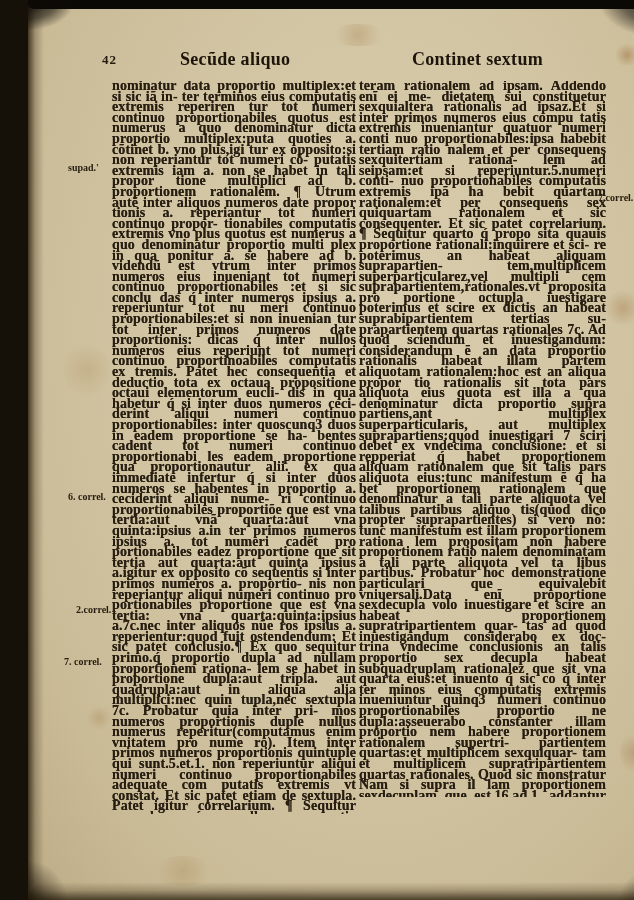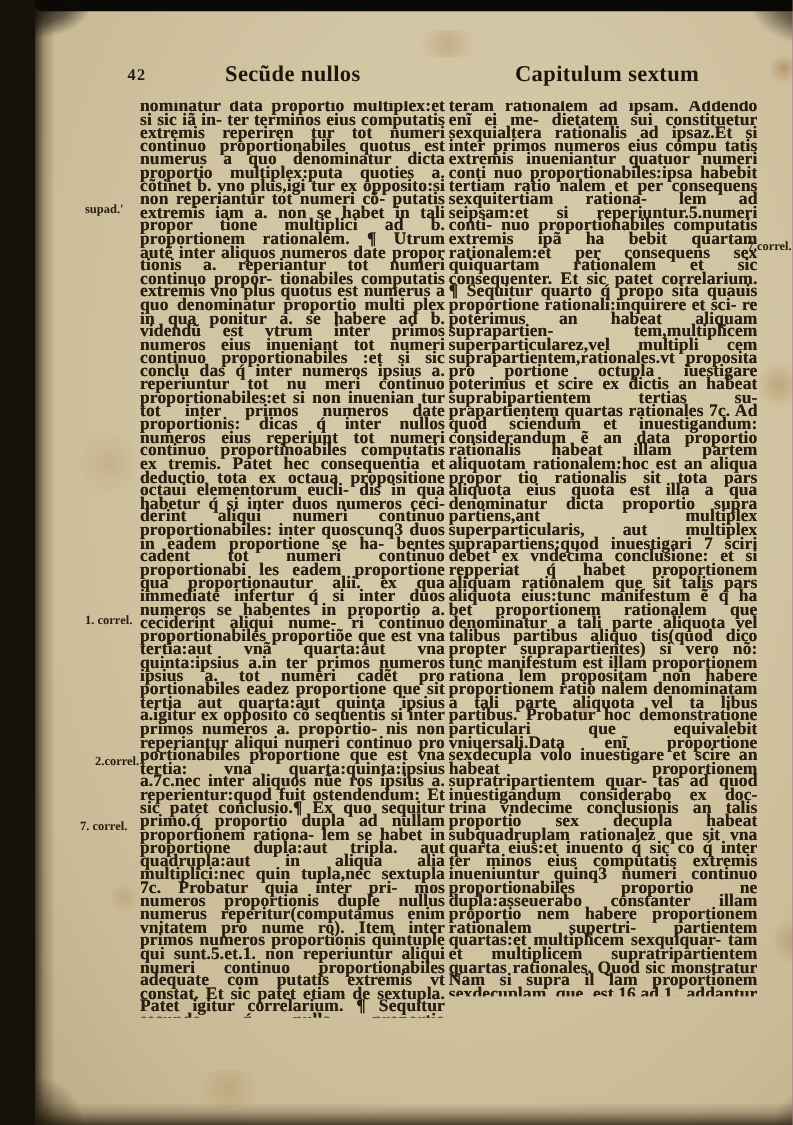--- a/index.html
+++ b/index.html
@@ -64,28 +64,28 @@
   .mn-c3{left:36px;top:656px;}
   .mn-c4{left:570px;top:192px;}
 </style>
 </head>
 <body>
 
 <div class="stage">
   <div class="scan">
 
     <div class="page-number ink">42</div>
-    <div class="running-title rt-left">Secũde nullos</div>
-    <div class="running-title rt-right">Capitulum sextum</div>
+    <div class="running-title rt-left">Secũde aliquo</div>
+    <div class="running-title rt-right">Continet sextum</div>
 
     <div class="col col-left">nominatur data proportio multiplex:et si sic iã in- ter terminos eius computatis extremis reperiren tur tot numeri continuo proportionabiles quotus est numerus a quo denominatur dicta proportio multiplex:puta quoties a. cõtinet b. vno plus,igi tur ex opposito:si non reperiantur tot numeri cõ- putatis extremis iam a. non se habet in tali propor tione multiplici ad b. proportionem rationalem. ¶ Utrum autẽ inter aliquos numeros date propor tionis a. reperiantur tot numeri continuo propor- tionabiles computatis extremis vno plus quotus est numerus a quo denominatur proportio multi plex in qua ponitur a. se habere ad b. videndũ est vtrum inter primos numeros eius inueniant tot numeri continuo proportionabiles :et si sic conclu das q́ inter numeros ipsius a. reperiuntur tot nu meri continuo proportionabiles:et si non inuenian tur tot inter primos numeros date proportionis: dicas q́ inter nullos numeros eius reperiunt tot numeri continuo proportinoabiles computatis ex tremis. Patet hec consequentia et deductio tota ex octaua propositione octaui elementorum eucli- dis in qua habetur q́ si inter duos numeros ceci- derint aliqui numeri continuo proportionabiles: inter quoscunq3 duos in eadem proportione se ha- bentes cadent tot numeri continuo proportionabi les eadem proportione qua proportionautur alii. ex qua immediate infertur q́ si inter duos numeros se habentes in proportio a. ceciderint aliqui nume- ri continuo proportionabiles proportiõe que est vna tertia:aut vnã quarta:aut vna quinta:ipsius a.in ter primos numeros ipsius a. tot numeri cadẽt pro portionabiles eadez proportione que sit tertia aut quarta:aut quinta ipsius a.igitur ex opposito cõ sequentis si inter primos numeros a. proportio- nis non reperiantur aliqui numeri continuo pro portionabiles proportione que est vna tertia: vna quarta:quinta:ipsius a.7c.nec inter aliquos nũe ros ipsius a. reperientur:quod fuit ostendendum: Et sic patet conclusio.¶ Ex quo sequitur primo.q́ proportio dupla ad nullam proportionem rationa- lem se habet in proportione dupla:aut tripla. aut quadrupla:aut in aliqua alia multiplici:nec quin tupla,nec sextupla 7c. Probatur quia inter pri- mos numeros proportionis duple nullus numerus reperitur(computamus enim vnitatem pro nume ro). Item inter primos numeros proportionis quintuple qui sunt.5.et.1. non reperiuntur aliqui numeri continuo proportionabiles adequate com putatis extremis vt constat. Et sic patet etiam de sextupla. Patet igitur correlarium. ¶ Sequitur secundo q́ nulla proportio superparticularis se ha bet in aliqua proportione multiplici ad aliquam p portionem rationalem. Patet quia inter cuiusli bet superparticularis primos terminos null9 re- peritur numerus:igitur.¶ Sequitur tertio q́ pro posita quauis proportione rationali inuestigare possumus an habeat aliquam proportionem ratio nalem que se habeat ad ipsam in proportione sexq- altera:sexquitertia: sexquiquarta 7c. vt proposita proportione dupla:videre an sit aliqua proportio ra tionalis que se habeat ad ipsam duplam in pro- portione sexquialtera,sexquitertia,aut in aliqua alia superparticulari. Ad quod inuestigandum et sciendum videndum est an inter primos numeros proportionis duple aut cuiusuis alterius rationa- lis sint tres numeri continuo proportionabiles cõ- putatis extremis:et si sic:talis proportio habet me dietatem rationalem:et per consequens sexquial</div>
     <div class="col col-right">teram rationalem ad ipsam. Addendo enĩ ei me- dietatem sui constituetur sexquialtera rationalis ad ipsaz.Et si inter primos numeros eius compu tatis extremis inueniantur quatuor numeri conti nuo proportionabiles:ipsa habebit tertiam ratio nalem et per consequens sexquitertiam rationa- lem ad seipsam:et si reperiuntur.5.numeri conti- nuo proportionabiles computatis extremis ipã ha bebit quartam rationalem:et per consequens sex quiquartam rationalem et sic consequenter. Et sic patet correlarium. ¶ Sequitur quarto q́ propo sita quauis proportione rationali:inquirere et sci- re poterimus an habeat aliquam suprapartien- tem,multiplicem superparticularez,vel multipli cem suprapartientem,rationales.vt proposita pro portione octupla iuestigare poterimus et scire ex dictis an habeat suprabipartientem tertias su- prapartientem quartas rationales 7c. Ad quod sciendum et inuestigandum: considerandum ẽ an data proportio rationalis habeat illam partem aliquotam rationalem:hoc est an aliqua propor tio rationalis sit tota pars aliquota eius quota est illa a qua denominatur dicta proportio supra partiens,ant multiplex superparticularis, aut multiplex suprapartiens:quod inuestigari 7 sciri debet ex vndecima conclusione: et si repperiat q́ habet proportionem aliquam rationalem que sit talis pars aliquota eius:tunc manifestum ẽ q́ ha bet proportionem rationalem que denominatur a tali parte aliquota vel talibus partibus aliquo tis(quod dico propter suprapartientes) si vero nõ: tunc manifestum est illam proportionem rationa lem propositam non habere proportionem ratio nalem denominatam a tali parte aliquota vel ta libus partibus. Probatur hoc demonstratione particulari que equivalebit vniuersali.Data enĩ proportione sexdecupla volo inuestigare et scire an habeat proportionem supratripartientem quar- tas ad quod inuestigandum considerabo ex doc- trina vndecime conclusionis an talis proportio sex decupla habeat subquadruplam rationalez que sit vna quarta eius:et inuento q́ sic co q́ inter ter minos eius computatis extremis inueniuntur quinq3 numeri continuo proportionabiles proportio ne dupla:asseuerabo constanter illam proportio nem habere proportionem rationalem supertri- partientem quartas:et multiplicem sexquiquar- tam et multiplicem supratripartientem quartas rationales. Quod sic monstratur Nam si supra il lam proportionem sexdecuplam que est.16.ad.1. addantur tres proportiones duple: tunc aggre- gatum ex sexdecupla et illis tribus duplis supad ditis qualis est proportio.128.ad.1.se habebit ad proportionem sexdecuplam in proportiõe supra- tripartiente quartas. Continet enim sexdecu- plam et tres quartas eius. Item triplando illam proportionem sexdecuplam 7 addendo vnam sui quartam habebis proportionem triplam sexquiqr tam ad sexdecuplam:et addendo ei duas quartas habebis triplam sexquialteram: et addendo sup illam triplatam.3. quartas habebis triplam su- pratripartientem quartas rationalem ad sexde- cuplam. Omnia ista patet ex diffinitionibus su- prapartiẽtis,multiplicis superparticularis.aut mutiplicis suprapartientis.hoc addito q́ cuili- bet proportioni rationali addi potest queuis alia rationalis:aggregato ex ipsis manente rationa li proportione.Ex quibuscunq3 enim rationalib9 et quotcunq3:rationalis componitur: q́ alias in</div>
 
     <div class="margin-note mn-nota">supad.'</div>
-    <div class="margin-note mn-c1">1. correl.</div>
+    <div class="margin-note mn-c1">6. correl.</div>
     <div class="margin-note mn-c2">2.correl.</div>
     <div class="margin-note mn-c3">7. correl.</div>
     <div class="margin-note mn-c4">7.correl.</div>
 
     <div class="stain s1"></div>
     <div class="stain s2"></div>
     <div class="stain s3"></div>
     <div class="stain s4"></div>
     <div class="stain s5"></div>
     <div class="stain s6"></div>

